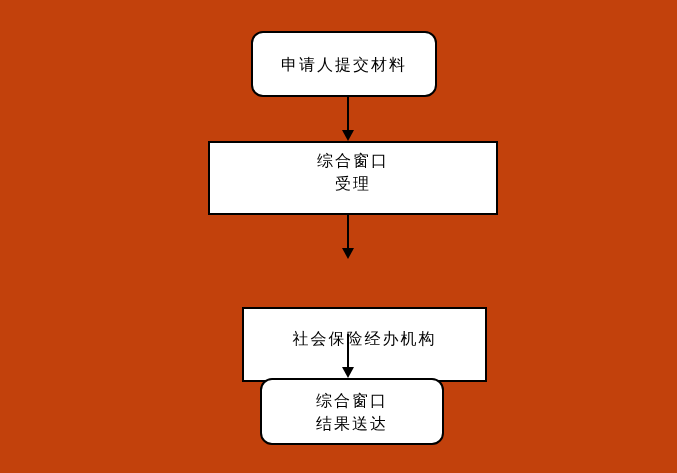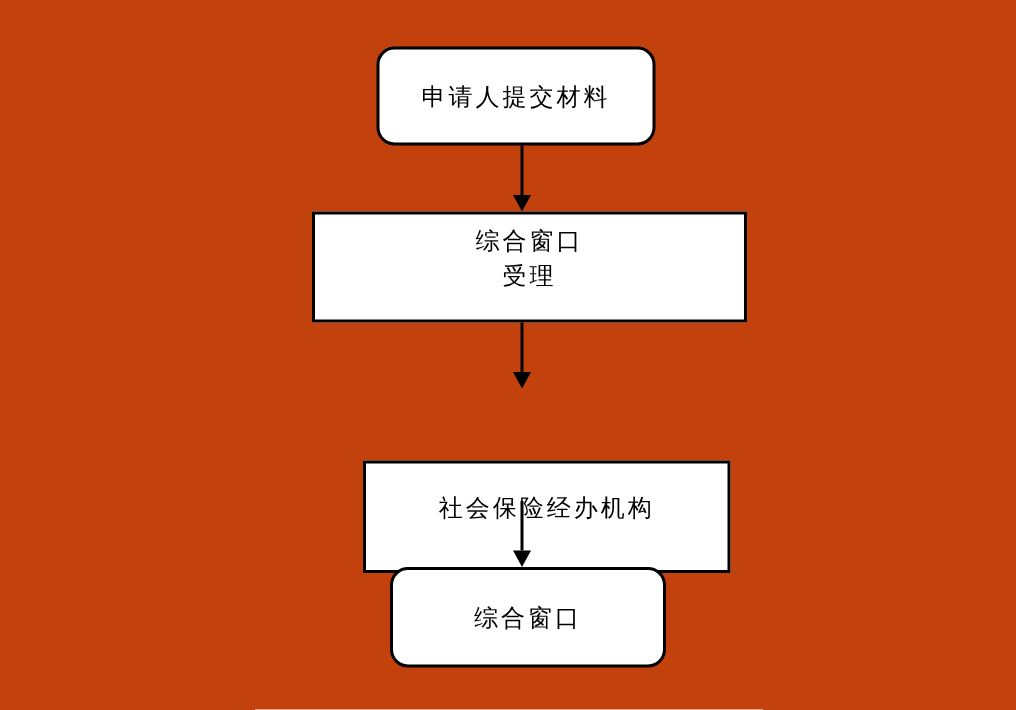--- a/index.html
+++ b/index.html
@@ -79,15 +79,16 @@
     <div>社会保险经办机构</div>
   </div>
 
   <div class="arrow" id="arrow-2">
     <div class="shaft"></div>
     <div class="head"></div>
   </div>
 
   <div class="node rounded" id="node-3">
     <div>综合窗口</div>
+    <div>结果送达</div>
   </div>
 
 </div>
 
 </body></html>

